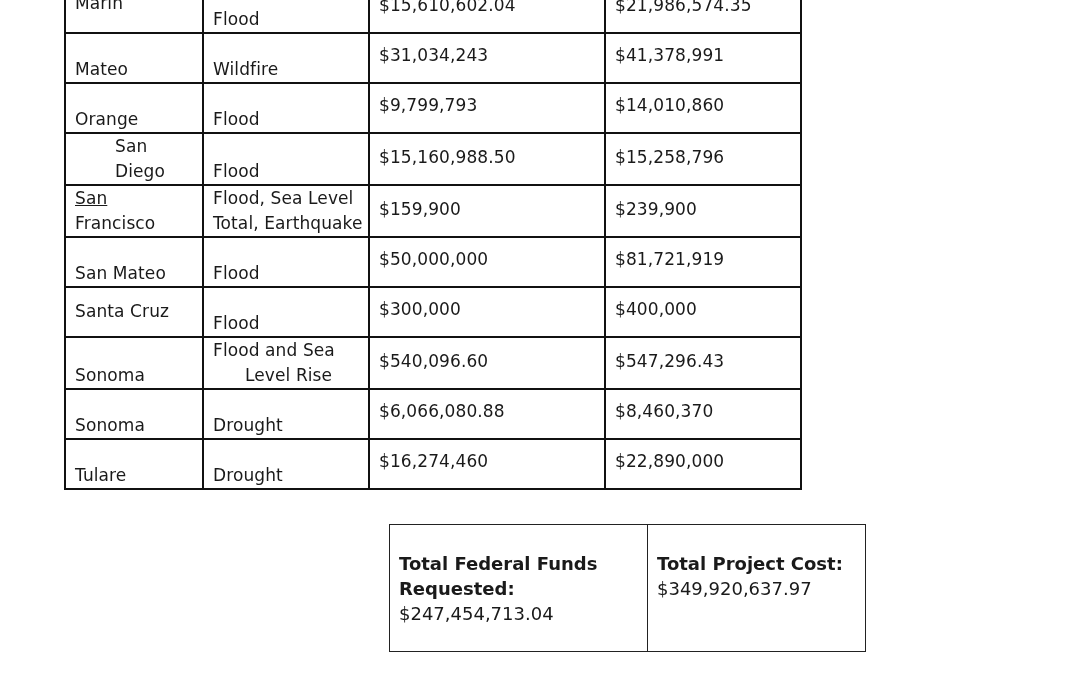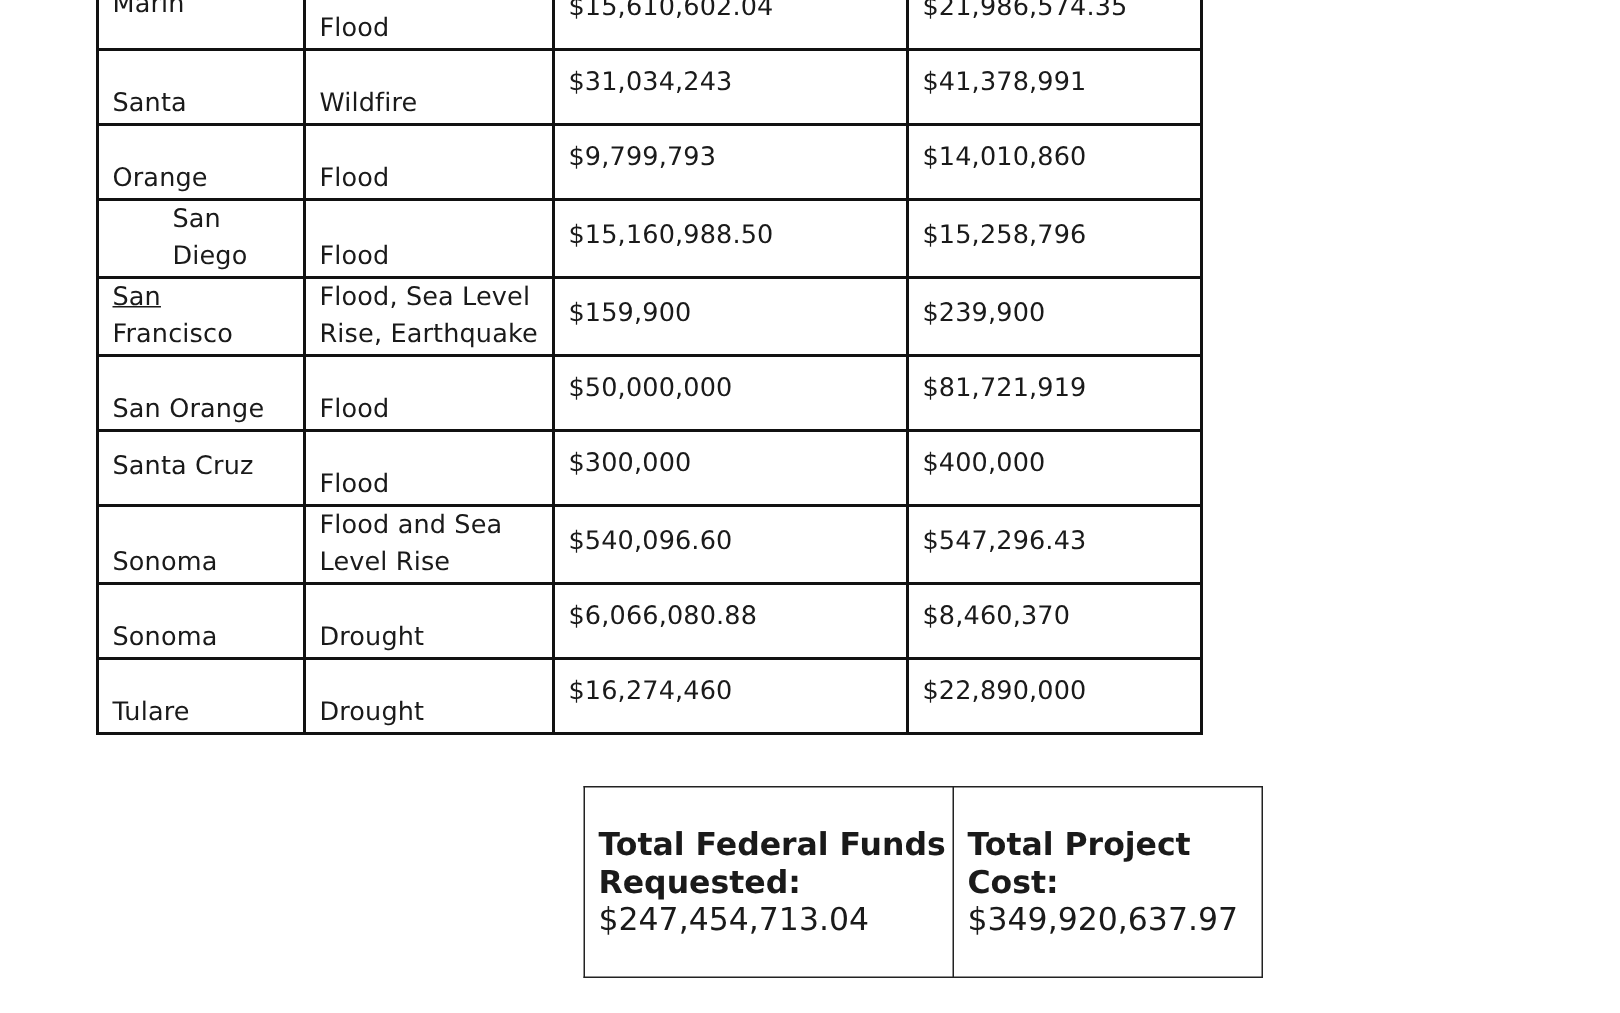--- a/index.html
+++ b/index.html
@@ -22,23 +22,23 @@
   .col2 { width: 166px; }
   .col3 { width: 236px; }
   .col4 { width: 196px; }
 
   .totals-table {
     position: absolute; left: 389px; top: 524px;
     border-collapse: collapse; table-layout: fixed;
   }
   .totals-table td {
     border: 1.5px solid #222;
-    height: 100px; padding: 0 0 0 9px;
+    height: 100px; padding: 0 12px 0 9px;
     vertical-align: top;
-    font-size: 21px; line-height: 25px;
+    font-size: 18px; line-height: 25px;
   }
   .totals-table .t1 { width: 236px; padding-top: 26px; }
   .totals-table .t2 { width: 196px; padding-top: 26px; }
   .label-bold { font-weight: bold; display: block; }
   .value { display: block; }
 </style>
 </head>
 <body>
 
 <table class="main-table">
@@ -58,21 +58,21 @@
         </td>
         <td>
           <span class="cell">$15,610,602.04</span>
         </td>
         <td>
           <span class="cell">$21,986,574.35</span>
         </td>
       </tr>
       <tr>
         <td>
-          <span class="cell" style="padding-bottom: 0px;">Santa</span>
+          <span class="cell" style="padding-bottom: 0px;">Mateo</span>
         </td>
         <td>
           <span class="cell" style="padding-bottom: 0px;">Wildfire</span>
         </td>
         <td>
           <span class="cell">$31,034,243</span>
         </td>
         <td>
           <span class="cell">$41,378,991</span>
         </td>
@@ -105,32 +105,32 @@
           <span class="cell">$15,258,796</span>
         </td>
       </tr>
       <tr>
         <td>
           <span class="cell" style="padding-bottom: 0px; text-decoration: underline;">San</span>
           <span class="cell" style="padding-bottom: 0px;">Francisco</span>
         </td>
         <td>
           <span class="cell" style="padding-bottom: 0px;">Flood, Sea Level</span>
-          <span class="cell" style="padding-bottom: 0px;">Rise, Earthquake</span>
+          <span class="cell" style="padding-bottom: 0px;">Total, Earthquake</span>
         </td>
         <td>
           <span class="cell">$159,900</span>
         </td>
         <td>
           <span class="cell">$239,900</span>
         </td>
       </tr>
       <tr>
         <td>
-          <span class="cell" style="padding-bottom: 0px;">San Orange</span>
+          <span class="cell" style="padding-bottom: 0px;">San Mateo</span>
         </td>
         <td>
           <span class="cell" style="padding-bottom: 0px;">Flood</span>
         </td>
         <td>
           <span class="cell">$50,000,000</span>
         </td>
         <td>
           <span class="cell">$81,721,919</span>
         </td>
@@ -148,21 +148,21 @@
         <td>
           <span class="cell">$400,000</span>
         </td>
       </tr>
       <tr>
         <td>
           <span class="cell" style="padding-bottom: 0px;">Sonoma</span>
         </td>
         <td>
           <span class="cell" style="padding-bottom: 0px;">Flood and Sea</span>
-          <span class="cell" style="padding-bottom: 0px;">Level Rise</span>
+          <span class="cell" style="padding-bottom: 0px; margin-left: 32px;">Level Rise</span>
         </td>
         <td>
           <span class="cell">$540,096.60</span>
         </td>
         <td>
           <span class="cell">$547,296.43</span>
         </td>
       </tr>
       <tr>
         <td>

